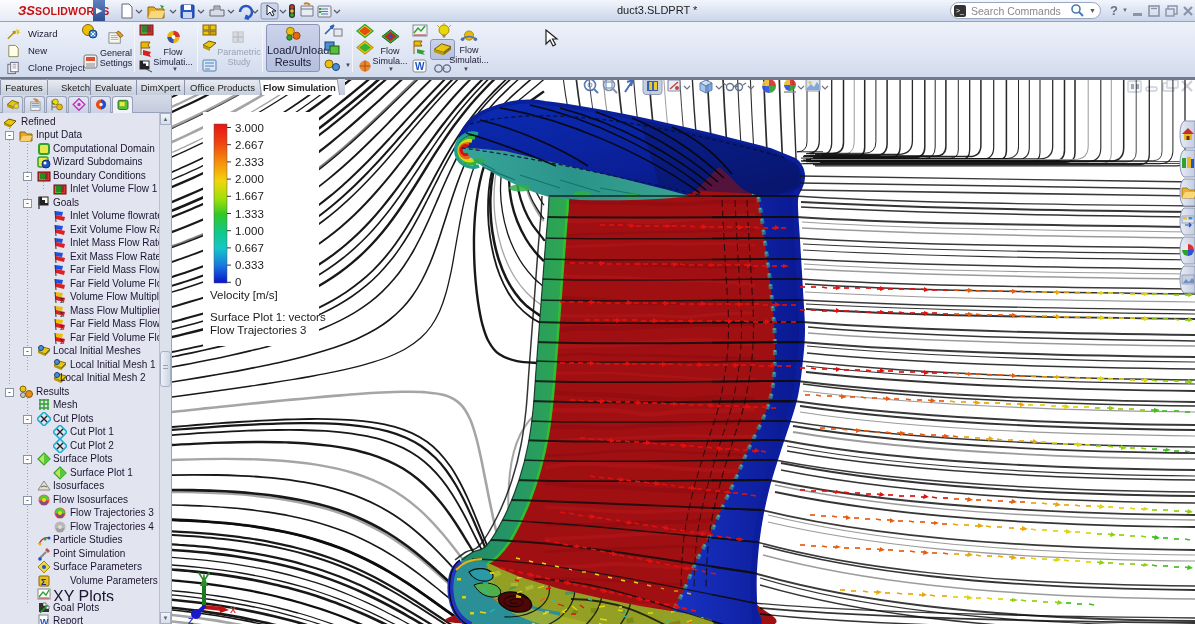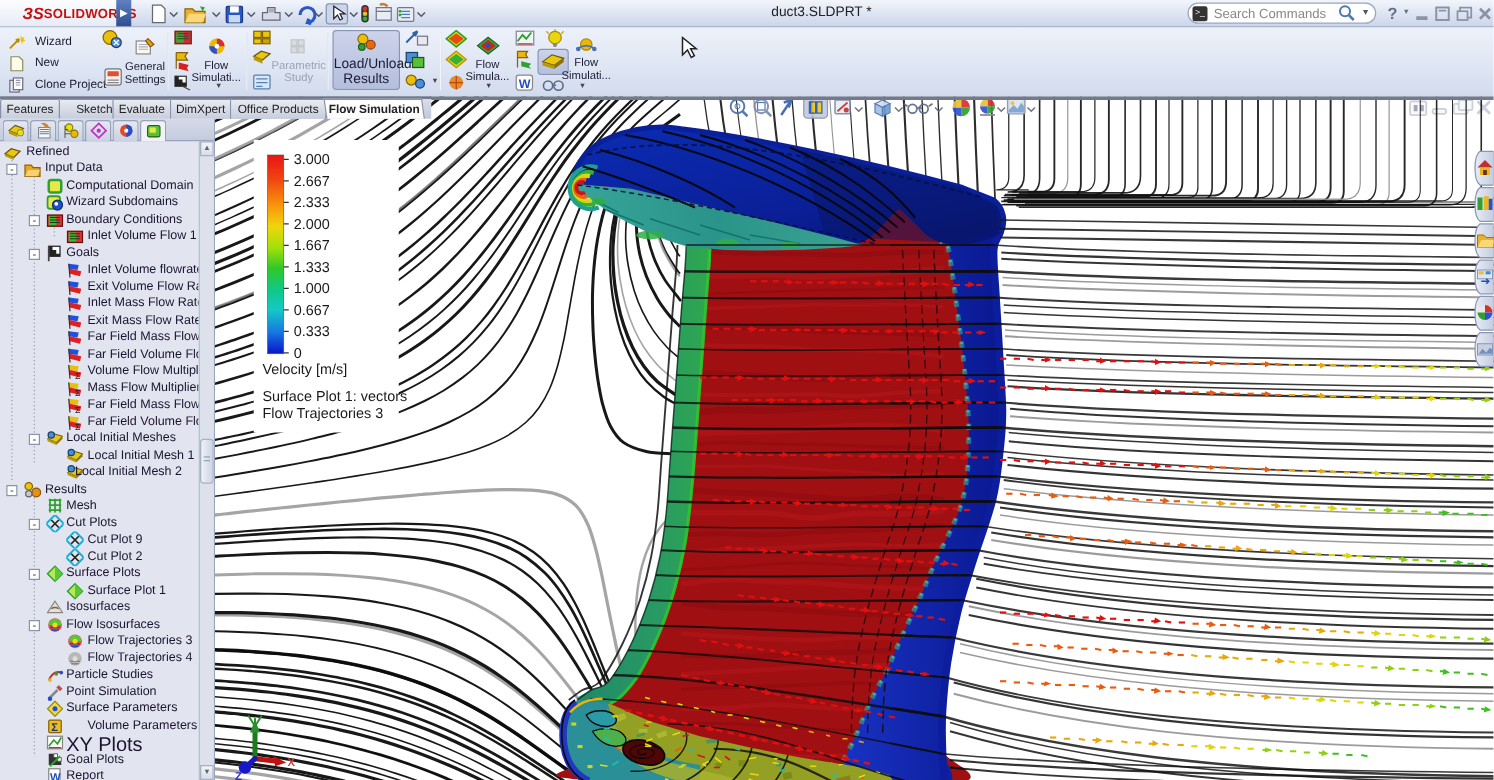--- a/index.html
+++ b/index.html
@@ -1837,21 +1837,21 @@
           <rect x="2" y="2" width="10" height="10" fill="none" stroke="#18b0d8" stroke-width="1.6" transform="rotate(45 7 7)"></rect>
           <path d="M4 4 L10 10 M10 4 L4 10" stroke="#222" stroke-width="1.4"></path>
         </svg></span>
       <span style="position:absolute;left:53px;top:1px;white-space:nowrap">Cut Plots</span>
     </div>
     <div style="position:absolute;left:0;top:330.0px;height:14px;width:159px;overflow:hidden;font-size:10px;color:#1c1430">
       <span style="position:absolute;left:53px;top:0"><svg width="14" height="14" viewBox="0 0 14 14" style="flex:0 0 14px">
           <rect x="2" y="2" width="10" height="10" fill="none" stroke="#18b0d8" stroke-width="1.6" transform="rotate(45 7 7)"></rect>
           <path d="M4 4 L10 10 M10 4 L4 10" stroke="#222" stroke-width="1.4"></path>
         </svg></span>
-      <span style="position:absolute;left:70px;top:1px;white-space:nowrap">Cut Plot 9</span>
+      <span style="position:absolute;left:70px;top:1px;white-space:nowrap">Cut Plot 1</span>
     </div>
     <div style="position:absolute;left:0;top:343.5px;height:14px;width:159px;overflow:hidden;font-size:10px;color:#1c1430">
       <span style="position:absolute;left:53px;top:0"><svg width="14" height="14" viewBox="0 0 14 14" style="flex:0 0 14px">
           <rect x="2" y="2" width="10" height="10" fill="none" stroke="#18b0d8" stroke-width="1.6" transform="rotate(45 7 7)"></rect>
           <path d="M4 4 L10 10 M10 4 L4 10" stroke="#222" stroke-width="1.4"></path>
         </svg></span>
       <span style="position:absolute;left:70px;top:1px;white-space:nowrap">Cut Plot 2</span>
     </div>
     <div style="position:absolute;left:0;top:357.0px;height:14px;width:159px;overflow:hidden;font-size:10px;color:#1c1430">
       <span style="position:absolute;left:23px;top:3px;width:9px;height:9px;border:1px solid #8a94a8;background:#fff;font-size:9px;line-height:7px;text-align:center;color:#333">-</span>

